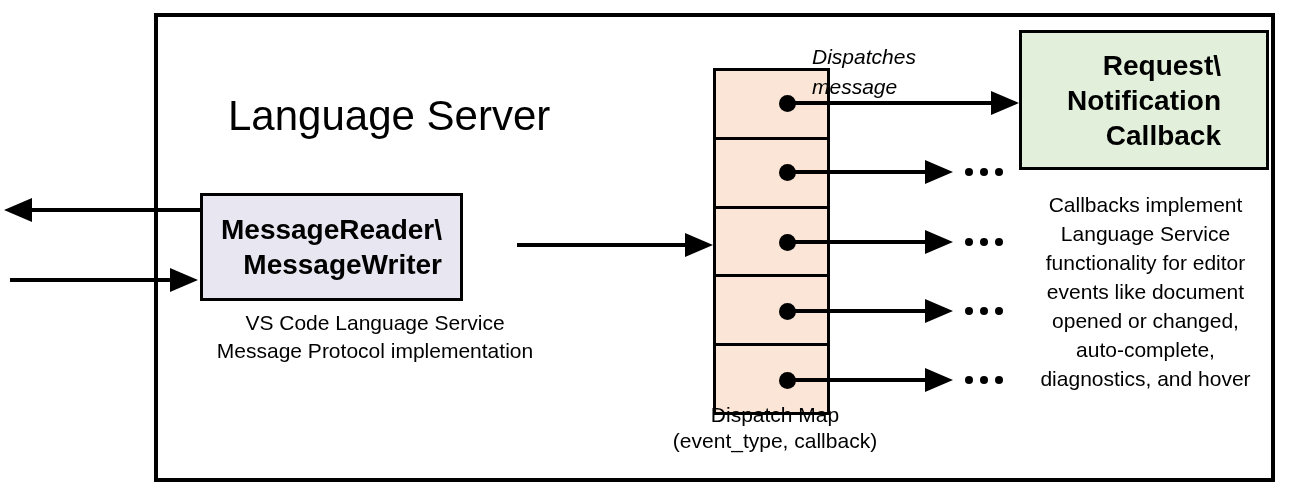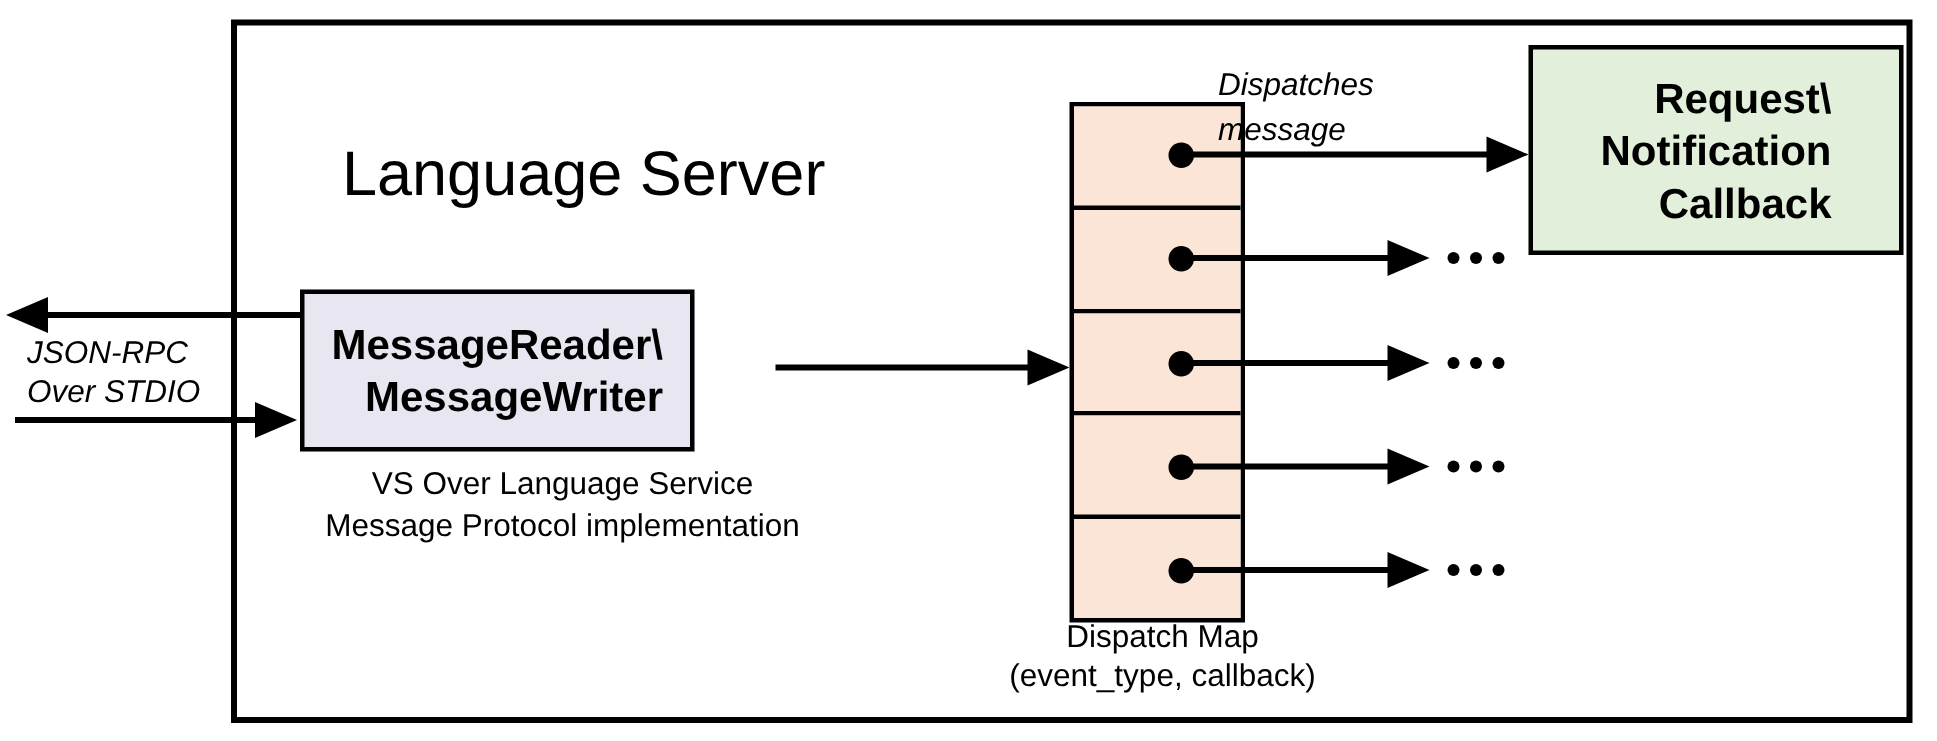--- a/index.html
+++ b/index.html
@@ -48,21 +48,21 @@
     background: var(--callback-fill, #E2EFDA);
     font-size: 28px; line-height: 35px;
   }
 
   .caption {
     font-size: 21px; line-height: 28px;
     text-align: center; white-space: pre-line;
   }
   .reader-caption { left: 185px; top: 309px; width: 380px; }
   .callback-caption { left: 1008px; top: 190px; width: 275px; line-height: 29px; }
-  .map-caption { left: 655px; top: 412px; width: 240px; line-height: 26px; }
+  .map-caption { left: 655px; top: 402px; width: 240px; line-height: 26px; }
 
   .annotation {
     font-style: italic;
     font-size: 21px; line-height: 27px;
     text-align: left; white-space: pre-line;
   }
   .transport-label { left: 18px; top: 223px; width: 150px; line-height: 26px; }
   .lookup-label { left: 500px; top: 154px; width: 210px; line-height: 29px; }
   .dispatch-label { left: 812px; top: 42px; width: 155px; line-height: 30px; }
 
@@ -113,26 +113,24 @@
   <div class="abs outer-box"></div>
 
   <div class="abs title">Language Server</div>
 
   <div class="abs hline" style="left:30px; top:208px; width:170px;"></div>
   <div class="abs tri-left" style="left:4px; top:198px;"></div>
 
   <div class="abs hline" style="left:10px; top:278px; width:162px;"></div>
   <div class="abs tri-right" style="left:170px; top:268px;"></div>
 
-  <div class="abs annotation transport-label">JSON-RPC
-Over STDIO</div>
 
   <div class="abs node reader-box">MessageReader\
 MessageWriter</div>
-  <div class="abs caption reader-caption">VS Over Language Service
+  <div class="abs caption reader-caption">VS Code Language Service
 Message Protocol implementation</div>
 
   <div class="abs hline" style="left:517px; top:243px; width:170px;"></div>
   <div class="abs tri-right" style="left:685px; top:233px;"></div>
 
   <div class="abs dispatch-map">
       <div class="map-cell" style=""></div>
       <div class="map-cell" style=""></div>
       <div class="map-cell" style=""></div>
       <div class="map-cell" style=""></div>
@@ -179,14 +177,21 @@
 
   <div class="abs caption map-caption">Dispatch Map
 (event_type, callback)</div>
 
   <div class="abs annotation dispatch-label">Dispatches
 message</div>
 
   <div class="abs node callback-box">Request\
 Notification
 Callback</div>
+  <div class="abs caption callback-caption">Callbacks implement
+Language Service
+functionality for editor
+events like document
+opened or changed,
+auto-complete,
+diagnostics, and hover</div>
 
 </div>
 
 </body></html>

